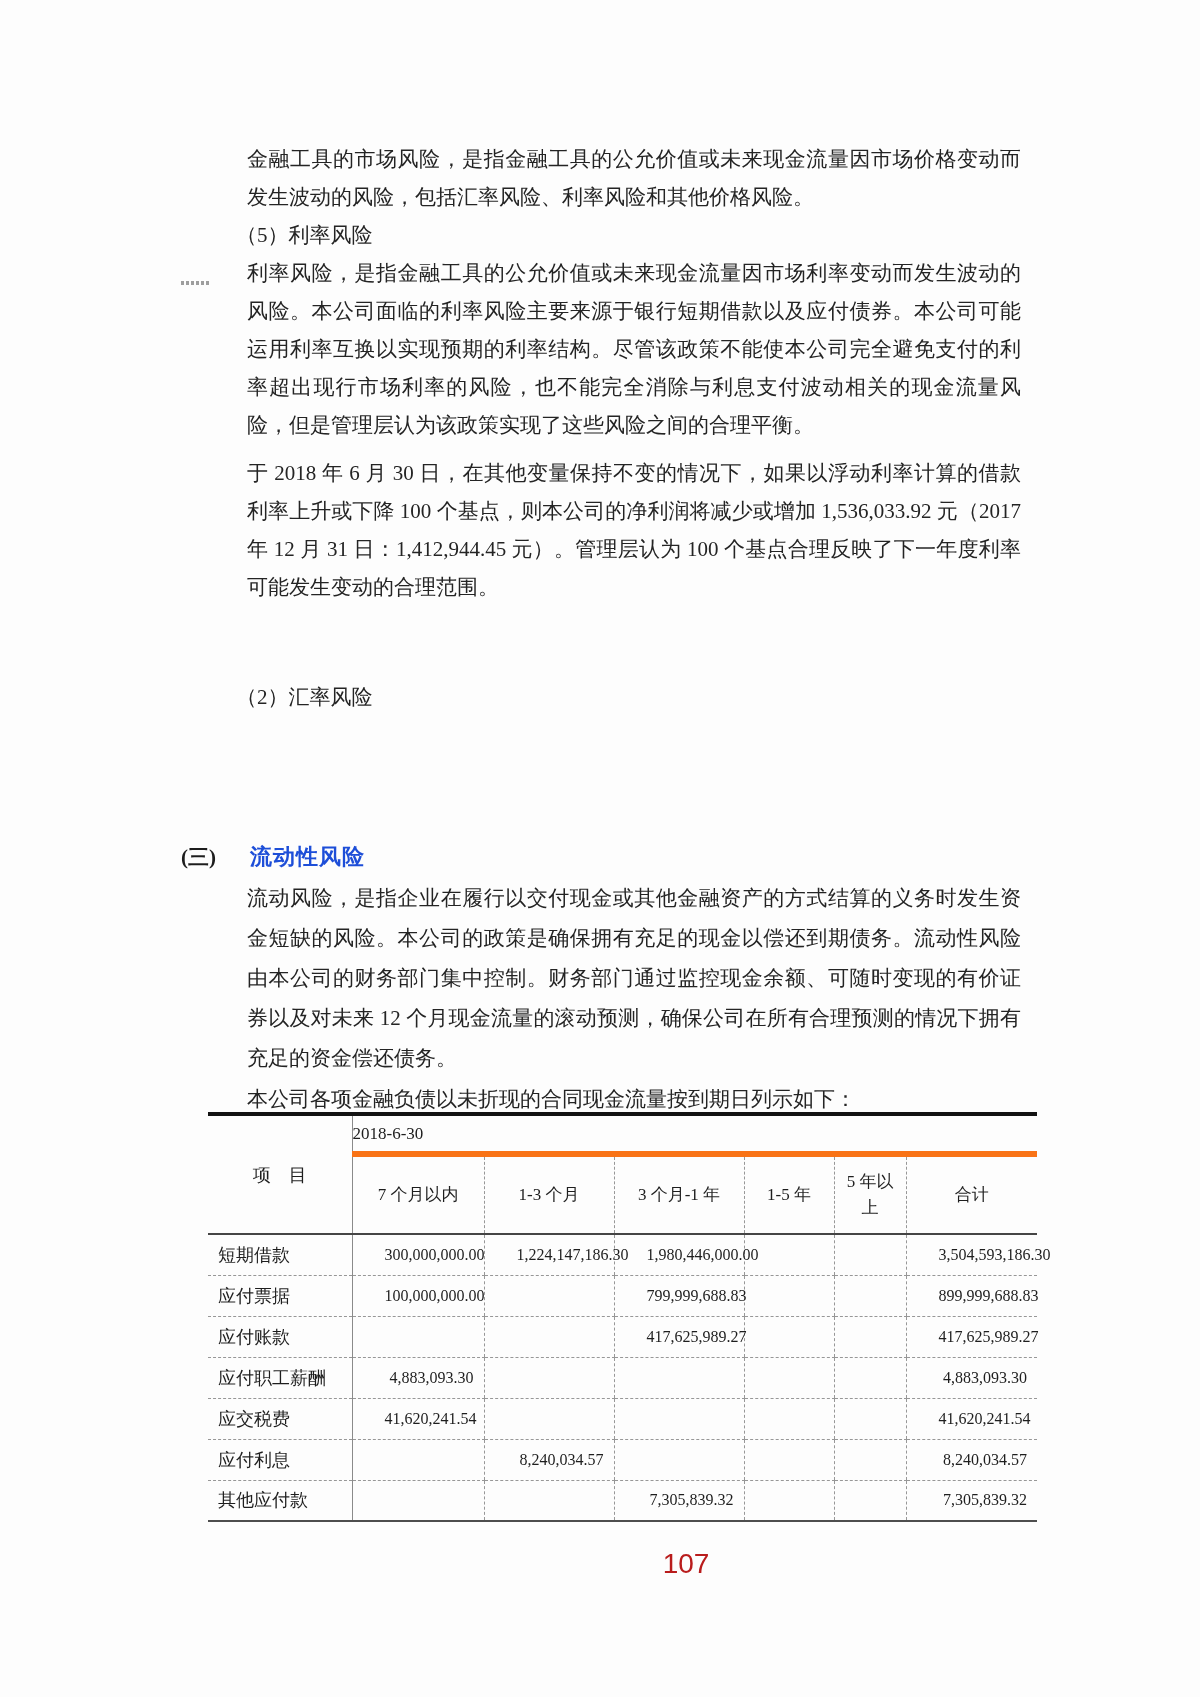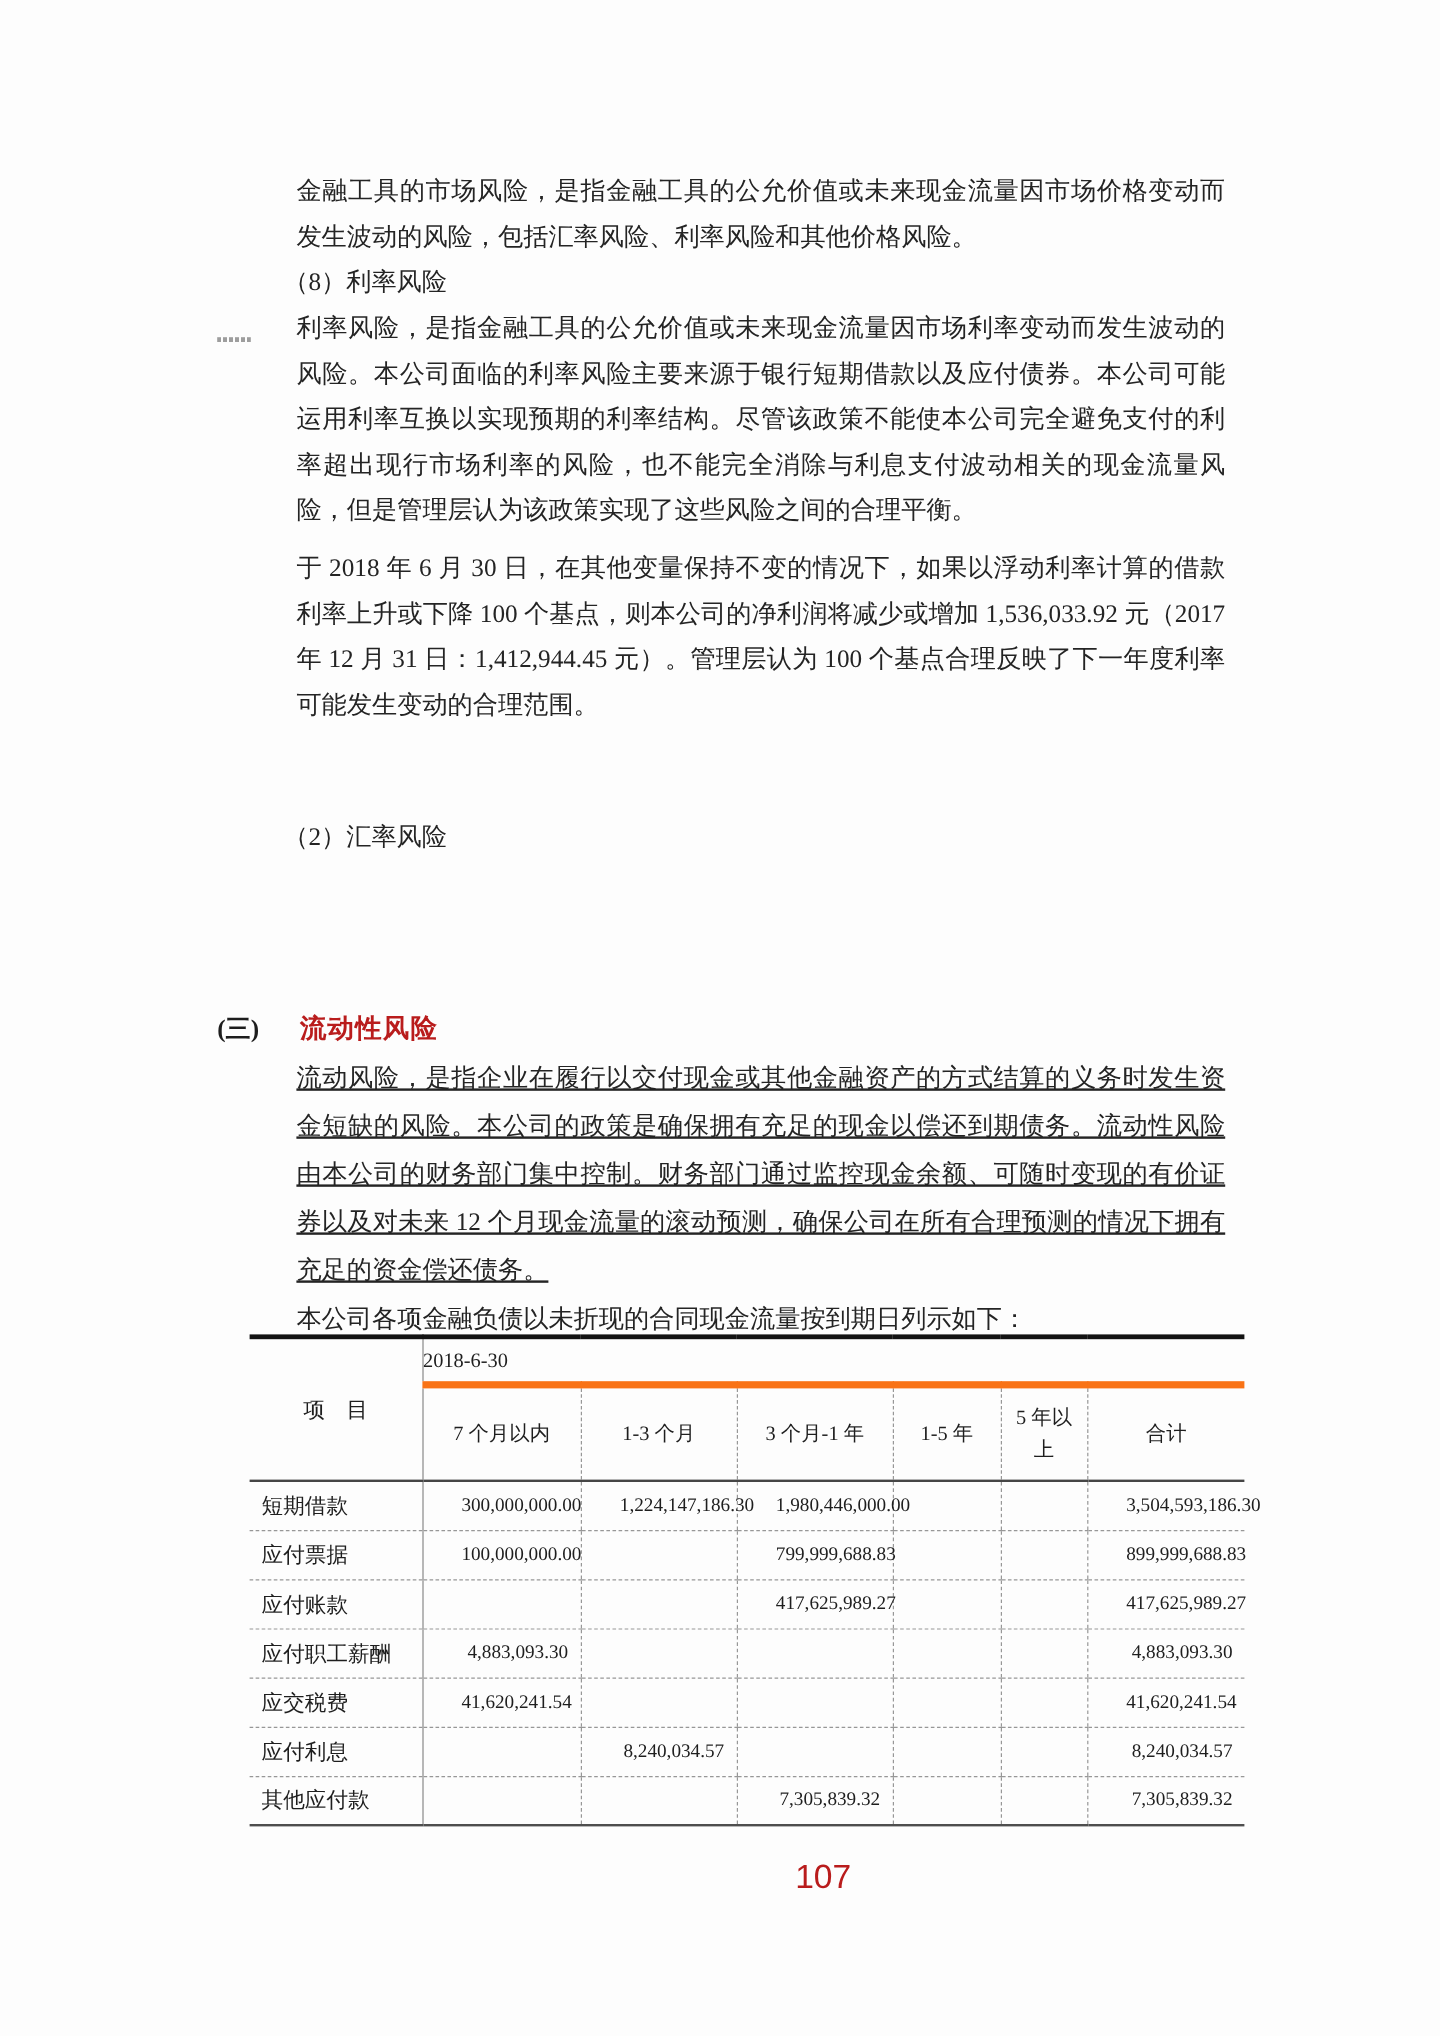--- a/index.html
+++ b/index.html
@@ -15,37 +15,37 @@
     }
     .para {
       position: absolute;
       left: 247px;
       width: 774px;
       font-size: 21px;
       line-height: 38px;
       text-align: justify;
       color: #242424;
     }
-    .para.loose { line-height: 40px; text-decoration: underline; }
+    .para.loose { line-height: 40px; }
     .sub-heading {
       position: absolute;
       left: 236px;
       font-size: 21px;
       line-height: 38px;
       color: #242424;
       white-space: nowrap;
     }
     .section-row { position: absolute; top: 838px; left: 0; width: 1200px; height: 38px; }
     .section-num {
       position: absolute; left: 181px; top: 0;
       font-size: 21px; line-height: 38px; font-weight: bold; color: #1d1d1d;
     }
     .section-title {
       position: absolute; left: 250px; top: 0;
-      font-size: 22px; line-height: 38px; font-weight: bold; color: #b91c1c;
+      font-size: 22px; line-height: 38px; font-weight: bold; color: #1d4ed8;
       letter-spacing: 1px;
     }
     .margin-dash {
       position: absolute; left: 181px; top: 281px; width: 28px; height: 4px;
       background: repeating-linear-gradient(90deg, #8d8d8d 0 3px, transparent 3px 5px);
       opacity: 0.85;
     }
     table.fin {
       position: absolute;
       left: 208px;
@@ -113,21 +113,21 @@
   </style>
 </head>
 <body>
 
 <div class="page">
 
   <div class="margin-dash"></div>
 
   <div class="para" style="top:140px">金融工具的市场风险，是指金融工具的公允价值或未来现金流量因市场价格变动而发生波动的风险，包括汇率风险、利率风险和其他价格风险。</div>
 
-  <div class="sub-heading" style="top:216px">（8）利率风险</div>
+  <div class="sub-heading" style="top:216px">（5）利率风险</div>
 
   <div class="para" style="top:254px">利率风险，是指金融工具的公允价值或未来现金流量因市场利率变动而发生波动的风险。本公司面临的利率风险主要来源于银行短期借款以及应付债券。本公司可能运用利率互换以实现预期的利率结构。尽管该政策不能使本公司完全避免支付的利率超出现行市场利率的风险，也不能完全消除与利息支付波动相关的现金流量风险，但是管理层认为该政策实现了这些风险之间的合理平衡。</div>
 
   <div class="para" style="top:454px">于 2018 年 6 月 30 日，在其他变量保持不变的情况下，如果以浮动利率计算的借款利率上升或下降 100 个基点，则本公司的净利润将减少或增加 1,536,033.92 元（2017 年 12 月 31 日：1,412,944.45 元）。管理层认为 100 个基点合理反映了下一年度利率可能发生变动的合理范围。</div>
 
   <div class="sub-heading" style="top:678px">（2）汇率风险</div>
 
 
   <div class="section-row">
     <span class="section-num">(三)</span>

